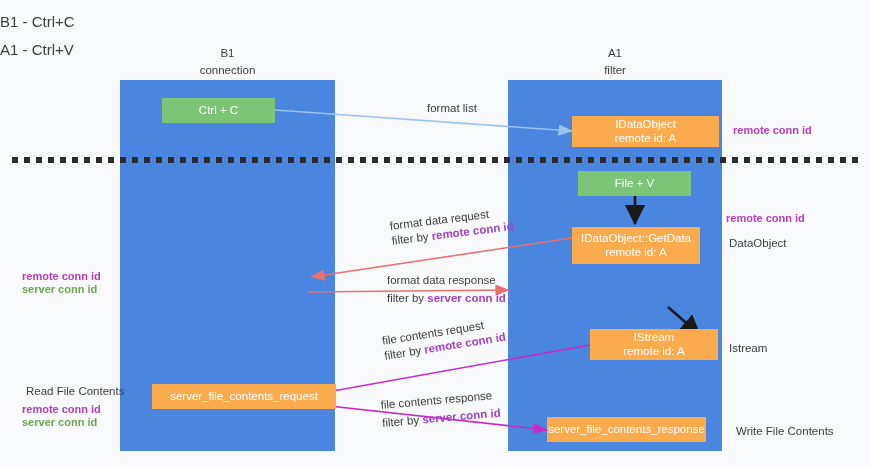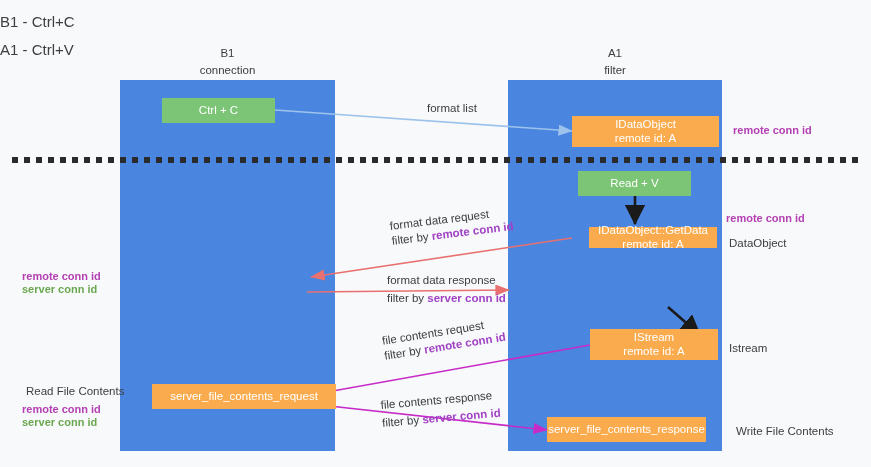--- a/index.html
+++ b/index.html
@@ -150,23 +150,23 @@
     <line x1="590" y1="345" x2="316" y2="394" stroke="#c72bc7" stroke-width="1.6" marker-end="url(#ah-magenta)"></line>
 
     <line x1="311" y1="404" x2="547" y2="430" stroke="#c72bc7" stroke-width="1.6" marker-end="url(#ah-magenta)"></line>
   </svg>
 
   <div class="abs node green" style="left:162px; top:98px; width:113px; height:25px;">Ctrl + C</div>
 
   <div class="abs node orange" style="left:572px; top:116px; width:147px; height:31px;">IDataObject
 remote id: A</div>
 
-  <div class="abs node green" style="left:578px; top:171px; width:113px; height:25px;">Read + V</div>
-
-  <div class="abs node orange" style="left:589px; top:227px; width:128px; height:21px;">IDataObject::GetData
+  <div class="abs node green" style="left:578px; top:171px; width:113px; height:25px;">File + V</div>
+
+  <div class="abs node orange" style="left:572px; top:227px; width:128px; height:37px;">IDataObject::GetData
 remote id: A</div>
 
 
 
   <div class="abs node orange" style="left:590px; top:329px; width:128px; height:31px;">IStream
 remote id: A</div>
 
   <div class="abs node orange" style="left:152px; top:384px; width:184px; height:25px;">server_file_contents_request</div>
 
   <div class="abs node orange" style="left:547px; top:417px; width:159px; height:25px;">server_file_contents_response</div>

